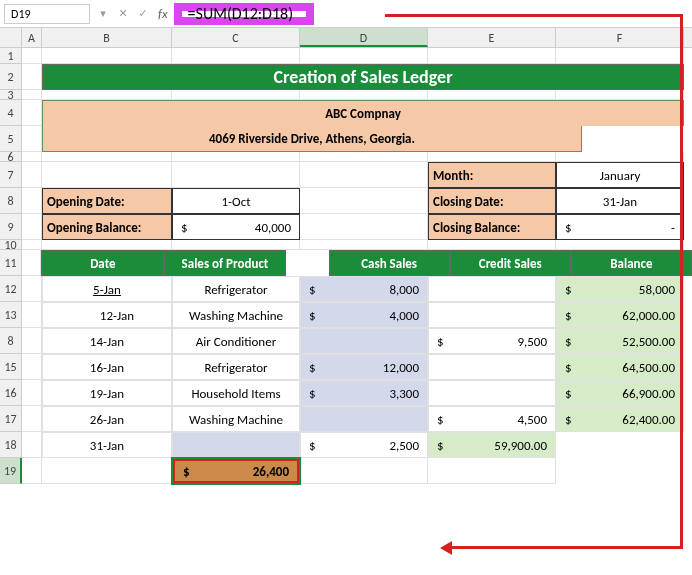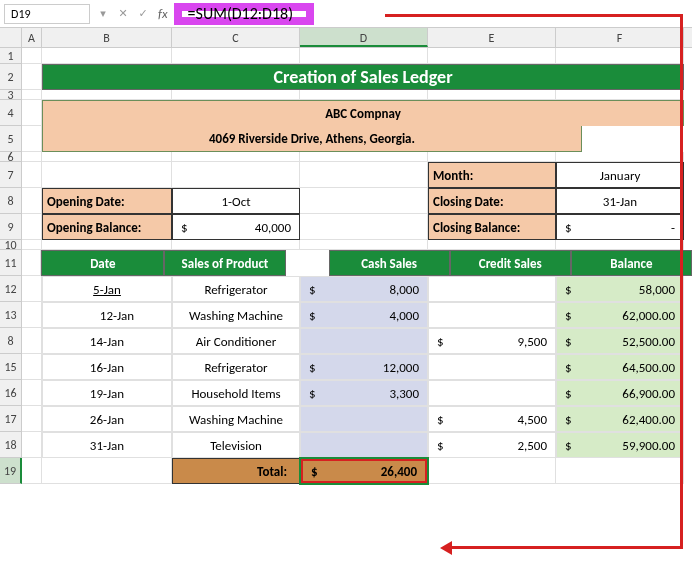--- a/index.html
+++ b/index.html
@@ -290,40 +290,38 @@
       </div>
     <div class="cell td-money balance-col cF">
         <span>$</span>
         <span>62,400.00</span>
       </div>
   </div>
   <div class="row r-normal">
     <div class="row-num">18</div>
     <div class="cell cA"></div>
     <div class="cell td cB" style="justify-content:center;">31-Jan</div>
-    <div class="cell td cC" style="justify-content:center;">Television</div>
     <div class="cell td-money cash-col cD">
         <span></span>
         <span></span>
       </div>
     <div class="cell td-money cE">
         <span>$</span>
         <span>2,500</span>
       </div>
     <div class="cell td-money balance-col cF">
         <span>$</span>
         <span>59,900.00</span>
       </div>
   </div>
 
   <div class="row r-normal">
     <div class="row-num row-num-sel">19</div>
     <div class="cell cA"></div>
     <div class="cell cB"></div>
-    <div class="cell total-label cC" style="justify-content:flex-end;">Total:</div>
     <div class="cell total-val cD selected-cell">
       <span>$</span>
         <span>26,400</span>
     </div>
     <div class="cell cE"></div>
     <div class="cell cF"></div>
   </div>
 
 </div>
 

